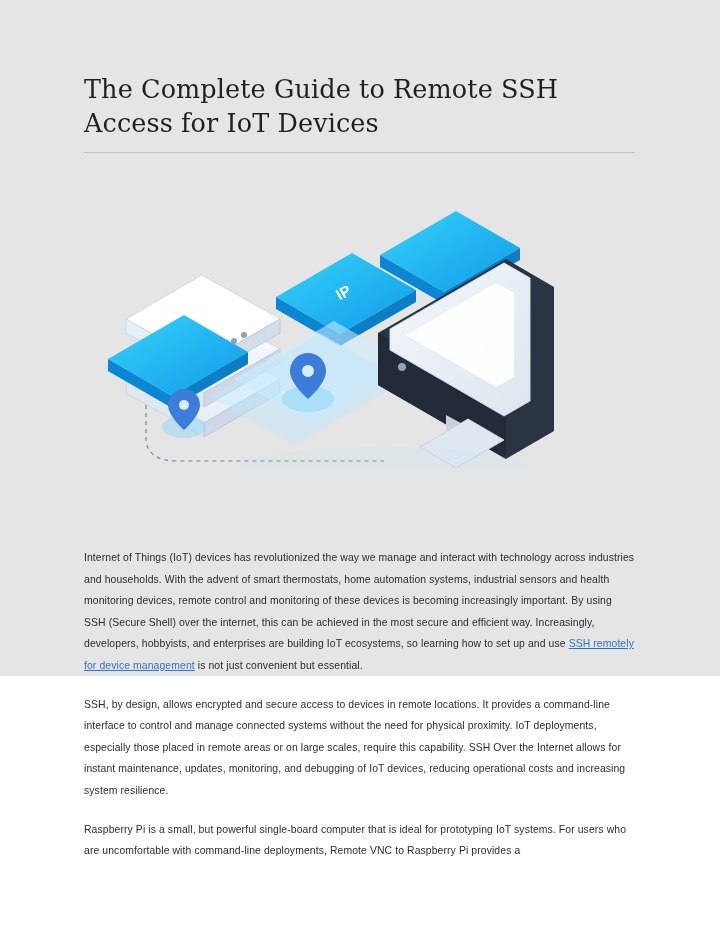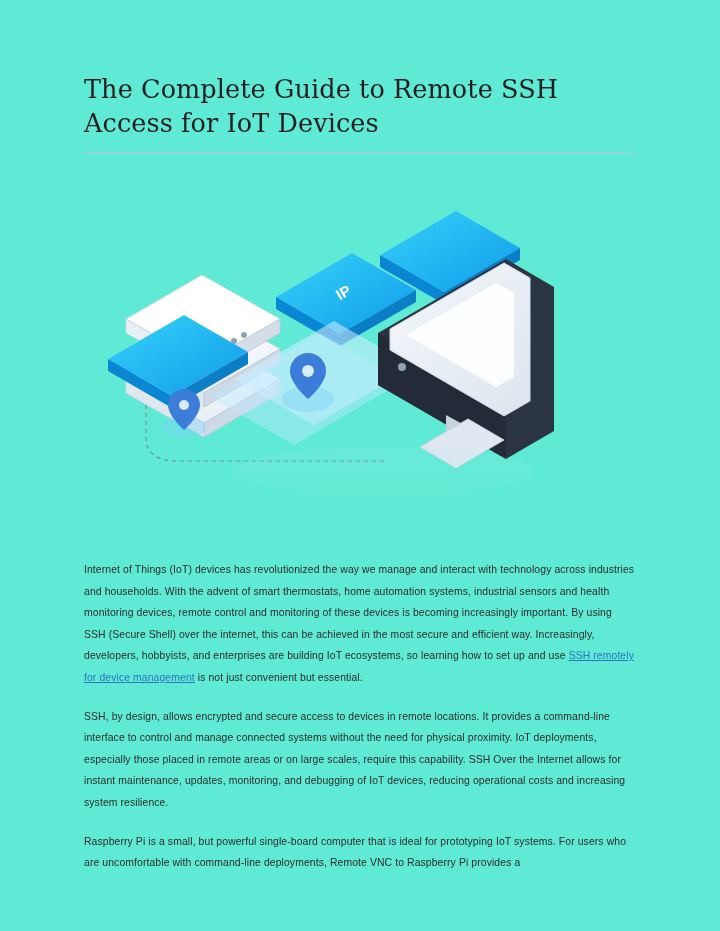--- a/index.html
+++ b/index.html
@@ -10,22 +10,22 @@
   body {
     width: 720px;
     height: 931px;
     font-family: "Liberation Sans", sans-serif;
     color: #231f20;
     overflow: hidden;
   }
   .page {
     position: relative;
     width: 720px;
-    height: 931px;
-    background: #5eead4;
+    height: 676px;
+    background: #e5e5e5;
     box-sizing: border-box;
     padding: 0;
   }
   .content {
     position: absolute;
     left: 84px;
     top: 72px;
     width: 552px;
   }
   .doc-title {
@@ -44,21 +44,21 @@
   .hero {
     position: relative;
     width: 552px;
     height: 320px;
     margin-top: 48px;
   }
   .hero svg {
     display: block;
   }
   .body-copy {
-    margin-top: 38px;
+    margin-top: 26px;
   }
   .body-copy p {
     font-family: "Liberation Sans", sans-serif;
     font-size: 10.4px;
     line-height: 21.6px;
     color: #2b2b2b;
     margin: 0 0 17px 0;
     text-align: left;
     letter-spacing: 0.01em;
   }

